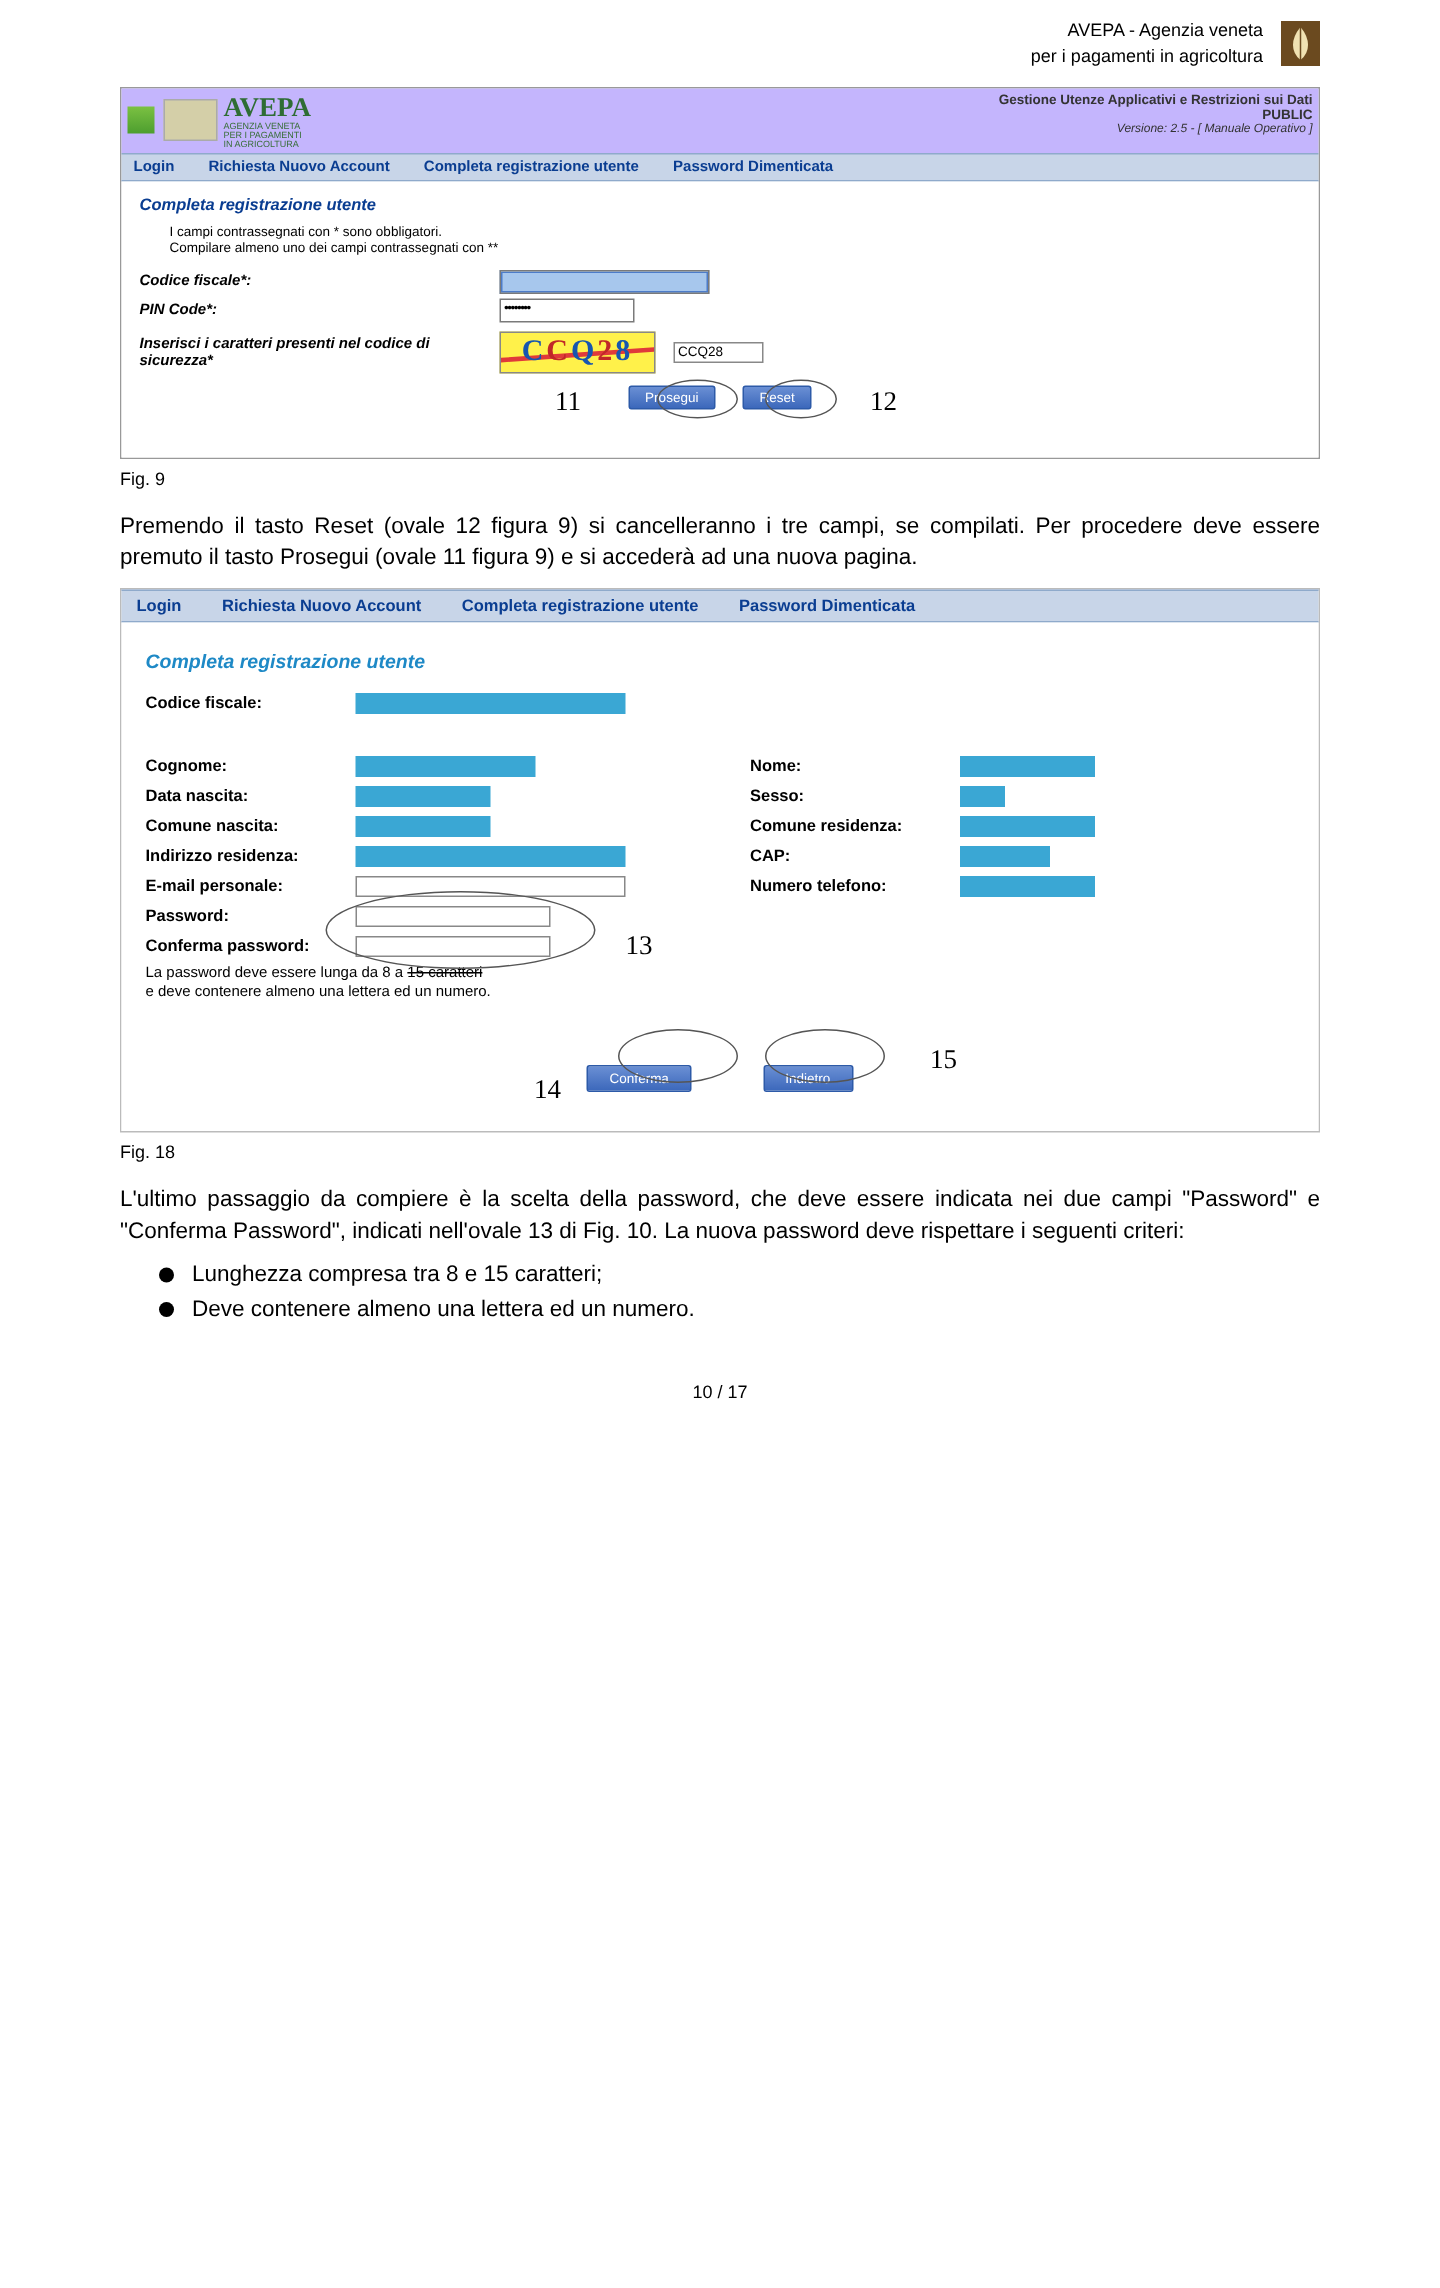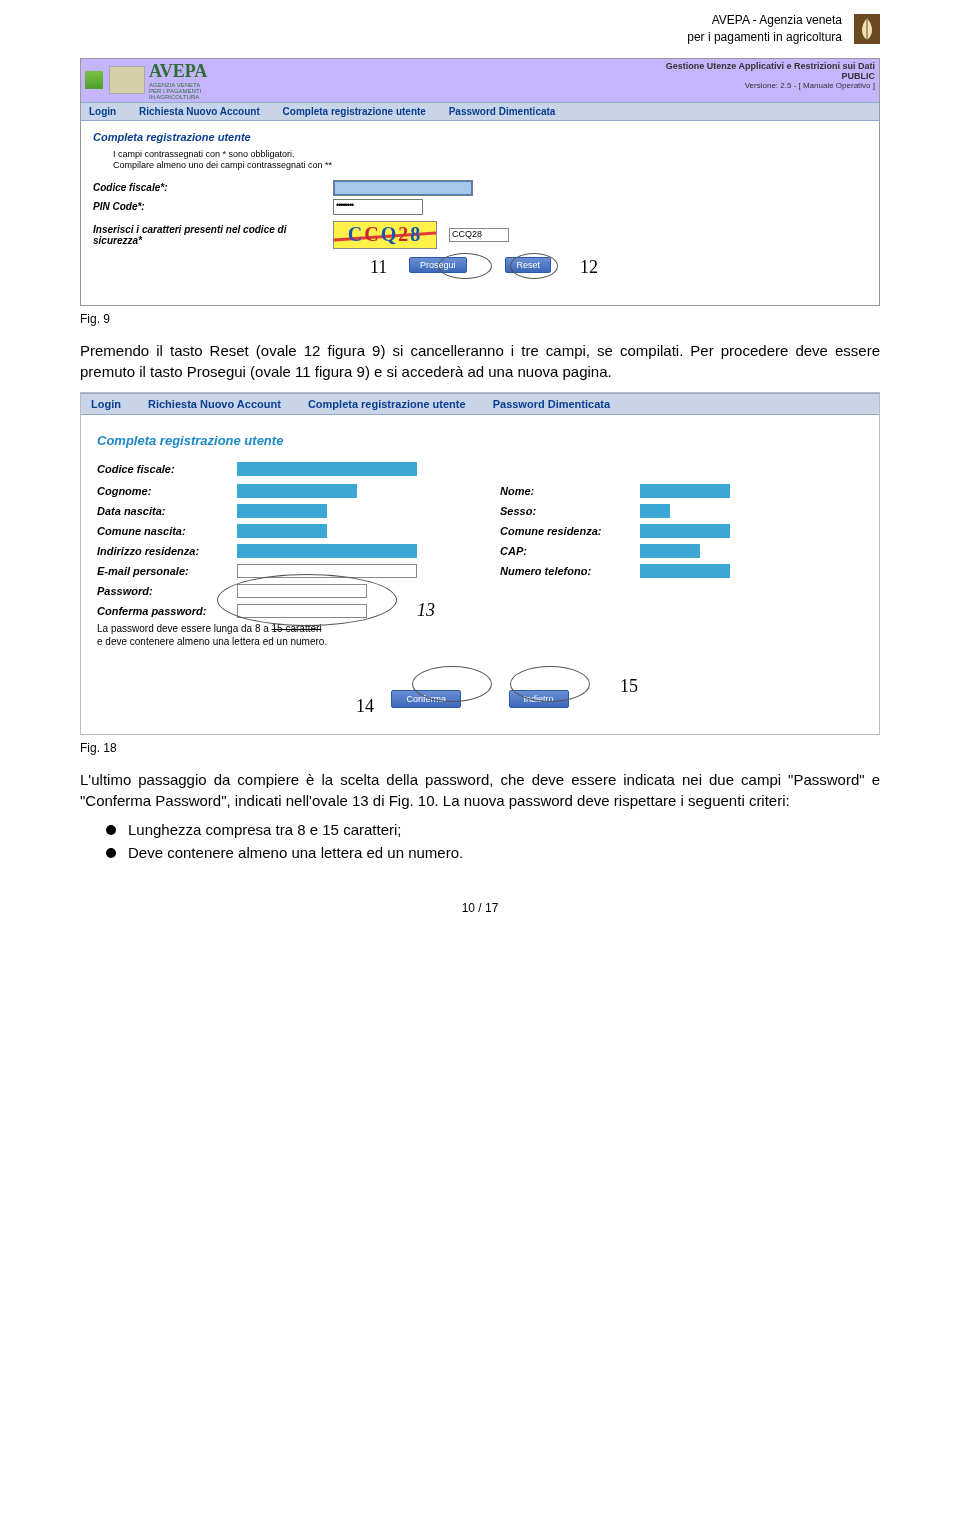--- a/index.html
+++ b/index.html
@@ -15,21 +15,21 @@
   .screenshot-frame { border: 1px solid #999; margin: 6px 0 4px; }
   
   .app-top { background: #c4b5fd; display: flex; justify-content: space-between; padding: 2px 4px; }
   .app-brand { display: flex; align-items: center; gap: 6px; }
   .ie-icon { width: 18px; height: 18px; background: linear-gradient(#7bc142,#4d9e2f); }
   .avepa-logo { display: flex; align-items: center; gap: 4px; }
   .avepa-logo .mark { width: 36px; height: 28px; background: #d4cfa8; border: 1px solid #aaa; position: relative; }
   .avepa-logo .txt { font-family: 'Times New Roman', serif; font-weight: bold; font-size: 18px; color: #2f6d34; }
   .avepa-sub { font-size: 6px; color: #3a6f3a; line-height: 1; }
   .app-top-right { text-align: right; font-size: 9px; color: #333; font-weight: bold; }
-  .app-top-right .ver { font-size: 8px; font-weight: normal; }
+  .app-top-right .ver { font-size: 8px; font-weight: normal; font-style: italic; }
   
   .menu-bar { background: #c8d5e8; border-top: 1px solid #8faacb; border-bottom: 1px solid #8faacb; padding: 3px 8px; font-size: 10px; color: #0a3d91; font-weight: bold; }
   .menu-bar span { margin-right: 20px; cursor: pointer; }
   
   .form-area { background: #fff; padding: 10px 12px 8px; font-size: 10px; }
   .form-title { color: #0a3d91; font-weight: bold; font-style: italic; font-size: 11px; margin-bottom: 6px; }
   .form-hint { font-size: 9px; margin-left: 20px; line-height: 1.3; margin-bottom: 8px; }
   
   .field-row { display: flex; align-items: center; margin: 3px 0; }
   .field-label { width: 240px; font-weight: bold; font-style: italic; font-size: 10px; }
@@ -40,39 +40,39 @@
   .captcha-row { display: flex; align-items: center; margin-top: 6px; }
   .captcha-label { width: 240px; font-weight: bold; font-style: italic; font-size: 10px; }
   .captcha-img { width: 104px; height: 28px; background: #fff14a; border: 1px solid #888; position: relative; overflow: hidden; display: flex; align-items: center; justify-content: center; }
   .captcha-img .line { position: absolute; width: 120%; height: 3px; background: #e03a3a; left: -10%; top: 50%; transform: rotate(-4deg); }
   .captcha-img .letters { font-family: 'Comic Sans MS', cursive; font-weight: bold; font-size: 20px; letter-spacing: 2px; position: relative; z-index: 1; }
   .captcha-img .letters .b { color: #1756b0; }
   .captcha-img .letters .r { color: #c02828; }
   .captcha-input { height: 14px; width: 60px; border: 1px solid #888; margin-left: 12px; font-size: 9px; padding: 0 2px; }
   
   .btn-row { text-align: center; margin: 8px 0 4px; position: relative; }
-  .app-btn { display: inline-block; background: linear-gradient(#6a8fd4,#3c68bb); color: #fff; font-size: 9px; padding: 2px 10px; border: 1px solid #2d5aa8; border-radius: 2px; margin: 0 18px; cursor: pointer; }
+  .app-btn { display: inline-block; background: linear-gradient(#6a8fd4,#3c68bb); color: #fff; font-size: 9px; padding: 2px 10px; border: 1px solid #2d5aa8; border-radius: 2px; margin: 0 8px; cursor: pointer; }
   
   .oval { position: absolute; border: 1px solid #555; border-radius: 50%; pointer-events: none; }
   .annot-num { position: absolute; font-family: 'Times New Roman', serif; font-size: 18px; color: #000; }
   
   .caption { font-size: 12px; margin: 6px 0 14px; }
   
   .body-text { font-size: 15px; line-height: 1.4; text-align: justify; margin-bottom: 10px; }
   
   
   .scr2 { border: 1px solid #bbb; margin: 6px 0 4px; position: relative; }
   .scr2 .menu-bar { font-size: 11px; padding: 4px 10px; }
   .scr2 .menu-bar span { margin-right: 24px; }
   .scr2-body { background: #fff; padding: 18px 16px 10px; }
   .scr2-title { color: #1e89c6; font-weight: bold; font-style: italic; font-size: 13px; margin-bottom: 12px; }
   
   .fgrid { display: flex; gap: 40px; }
-  .fcol { flex: 1; }
-  .frow { display: flex; align-items: center; margin: 2px 0; min-height: 18px; font-style: italic; }
+  .fcol { flex: 1; margin-top: 20px; }
+  .frow { display: flex; align-items: center; margin: 2px 0; min-height: 18px; }
   .flab { width: 140px; font-weight: bold; font-size: 11px; }
   .fval { height: 14px; background: #3aa7d4; }
   .fval.w180 { width: 180px; }
   .fval.w90 { width: 90px; }
   .fval.w120 { width: 120px; }
   .fval.w30 { width: 30px; }
   .fval.w60 { width: 60px; }
   .fval.input { background: #fff; border: 1px solid #888; }
   
   .pw-hint { font-size: 10px; margin-top: 2px; line-height: 1.3; }

